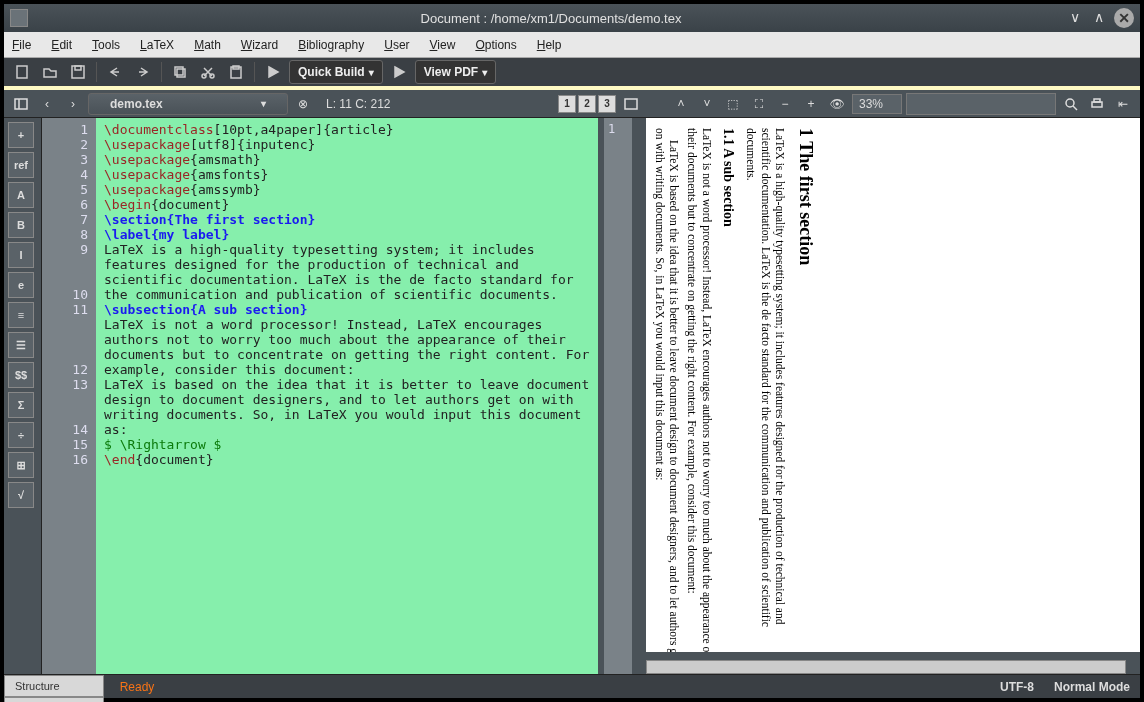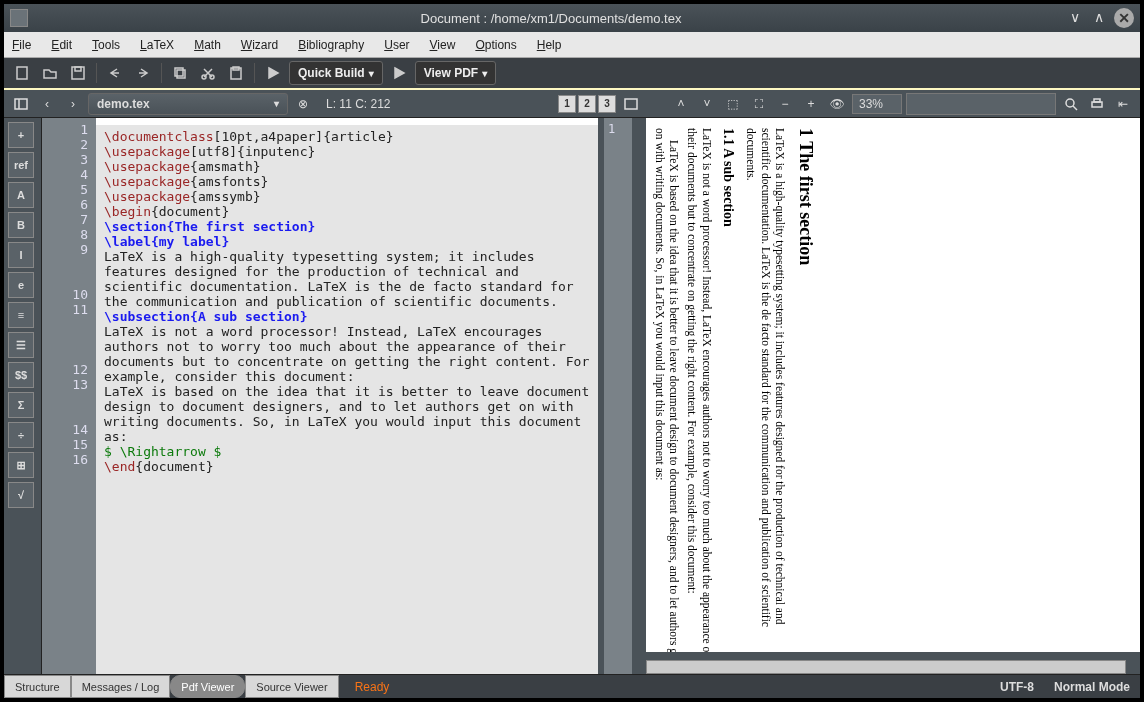--- a/index.html
+++ b/index.html
@@ -10,44 +10,44 @@
 .titlebar-icon { width: 18px; height: 18px; background: #6a7278; border: 1px solid #888; margin-right: 8px; }
 .titlebar-title { flex: 1; text-align: center; font-size: 13px; }
 .titlebar-btns { display: flex; gap: 6px; }
 .titlebar-btn { width: 18px; height: 18px; color: #ddd; display: flex; align-items: center; justify-content: center; cursor: pointer; font-size: 14px; }
 .titlebar-btn.close { background: #aaa; border-radius: 50%; color: #333; font-weight: bold; width: 20px; height: 20px; }
 
 .menubar { height: 26px; background: #e8e8e8; display: flex; align-items: center; padding: 0 0; gap: 4px; border-bottom: 1px solid #aaa; }
 .menu-item { padding: 3px 8px; cursor: pointer; color: #222; }
 .menu-item u { text-decoration: underline; }
 
-.toolbar { height: 32px; background: #3a3f44; display: flex; align-items: center; padding: 0 6px; gap: 4px; border-bottom: 2px solid #fef9c3; }
+.toolbar { height: 32px; background: #3a3f44; display: flex; align-items: center; padding: 0 6px; gap: 4px; border-bottom: 4px solid #fef9c3; }
 .tb-btn { width: 24px; height: 24px; display: flex; align-items: center; justify-content: center; color: #ccc; cursor: pointer; }
 .tb-sep { width: 1px; height: 20px; background: #555; margin: 0 2px; }
 .tb-dropdown { height: 24px; background: #333; border: 1px solid #666; border-radius: 3px; color: #eee; padding: 0 8px; display: flex; align-items: center; gap: 4px; font-weight: bold; cursor: pointer; }
 .tb-dropdown::after { content: "▾"; font-size: 10px; }
 
 .secondary-bar { height: 28px; background: #4a5258; display: flex; align-items: center; padding: 0 6px; gap: 4px; border-bottom: 1px solid #222; }
 .sb-btn { width: 22px; height: 22px; display: flex; align-items: center; justify-content: center; color: #ddd; cursor: pointer; }
-.doc-tab { background: linear-gradient(#5a6268, #4a5258); border: 1px solid #666; border-radius: 3px; padding: 3px 8px; color: #ddd; font-weight: bold; min-width: 200px; display: flex; align-items: center; }
+.doc-tab { background: linear-gradient(#5a6268, #4a5258); border: 1px solid #666; border-radius: 3px; padding: 3px 21px; color: #ddd; font-weight: bold; min-width: 200px; display: flex; align-items: center; }
 .doc-tab::after { content: "▾"; margin-left: auto; font-size: 10px; }
 .cursor-pos { color: #ddd; padding: 0 8px; }
 .page-badge { width: 18px; height: 18px; background: #ddd; color: #333; border: 1px solid #888; display: flex; align-items: center; justify-content: center; font-size: 10px; font-weight: bold; }
 .zoom-box { background: #5a6268; border: 1px solid #777; padding: 2px 6px; color: #ddd; min-width: 50px; }
 .search-box { background: #5a6268; border: 1px solid #777; height: 22px; width: 150px; }
 
 .main-area { flex: 1; display: flex; overflow: hidden; }
 
 .left-icons { width: 38px; background: #4a5258; display: flex; flex-direction: column; gap: 4px; padding: 4px; border-right: 1px solid #222; }
 .left-icon { width: 26px; height: 26px; border: 1px solid #888; background: #5a6268; color: #ddd; display: flex; align-items: center; justify-content: center; font-size: 11px; font-weight: bold; cursor: pointer; }
 
 .editor-pane { flex: 1; display: flex; background: #fff; }
 .gutter { width: 54px; background: #7a8288; color: #dde; text-align: right; padding: 4px 8px 4px 4px; font-family: 'DejaVu Sans Mono', monospace; font-size: 13px; line-height: 15px; }
 .gutter div { height: 15px; }
-.code { flex: 1; background: #e5e5e5; padding: 4px 8px; font-family: 'DejaVu Sans Mono', monospace; font-size: 13px; line-height: 15px; white-space: pre-wrap; color: #222; overflow: hidden; margin-top: 7px; }
+.code { flex: 1; background: #86efac; padding: 4px 8px; font-family: 'DejaVu Sans Mono', monospace; font-size: 13px; line-height: 15px; white-space: pre-wrap; color: #222; overflow: hidden; }
 .kw { color: #9a2626; }
 .kw2 { color: #1a1af0; font-weight: bold; }
 .math { color: #0b7a0b; }
 
 .splitter { width: 6px; background: #4a5258; cursor: col-resize; }
 .right-gutter { width: 28px; background: #7a8288; color: #dde; padding: 4px; font-family: monospace; font-size: 12px; }
 
 .preview-pane { width: 508px; background: #4a5258; display: flex; flex-direction: column; }
 .preview-doc { flex: 1; background: #fff; margin: 0 0 8px 14px; position: relative; overflow: hidden; }
 .preview-content { font-family: 'Times New Roman', serif; position: absolute; transform: rotate(90deg); transform-origin: top left; top: 10px; left: 170px; width: 540px; }
@@ -259,21 +259,21 @@
           <h2>1.1   A sub section</h2>
           <p>LaTeX is not a word processor! Instead, LaTeX encourages authors not to worry too much about the appearance of their documents but to concentrate on getting the right content. For example, consider this document:</p>
           <p style="text-indent:12px;">LaTeX is based on the idea that it is better to leave document design to document designers, and to let authors get on with writing documents. So, in LaTeX you would input this document as:</p>
         </div>
       </div>
       <div class="preview-scroll"></div>
     </div>
   </div>
 
   <div class="statusbar">
-    <div id="status-tabs" style="display:flex;">
+    <div id="status-tabs" style="display:flex;flex-direction:column;">
         <div class="status-tab">Structure</div>
         <div class="status-tab">Messages / Log</div>
         <div class="status-tab active">Pdf Viewer</div>
         <div class="status-tab">Source Viewer</div>
       </div>
     <div class="status-text">Ready</div>
     <div class="status-right">UTF-8</div>
     <div class="status-right">Normal Mode</div>
   </div>
 </div>

